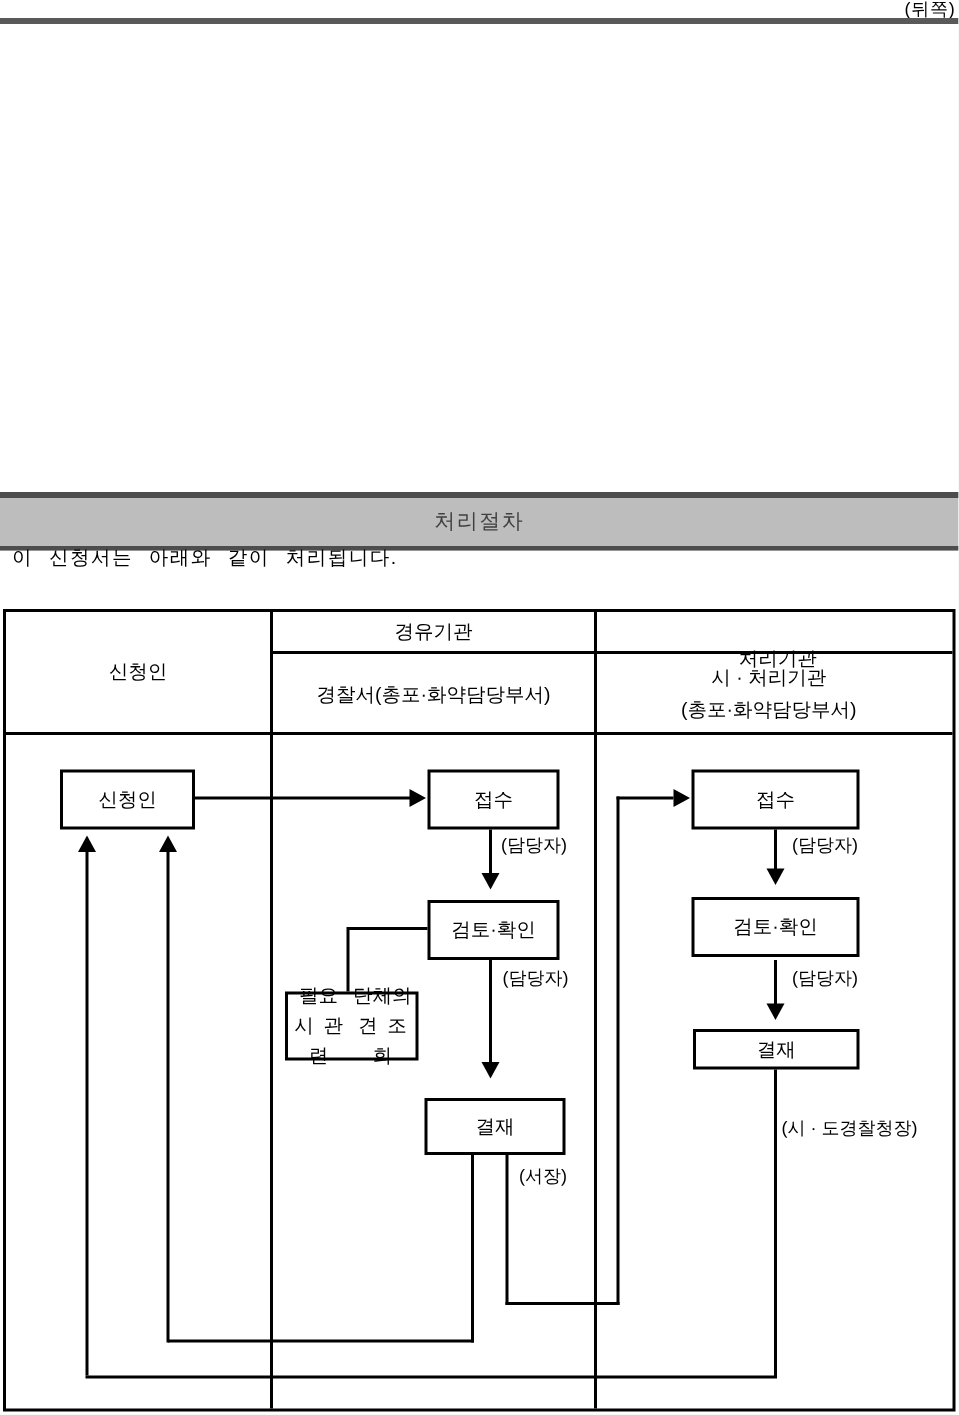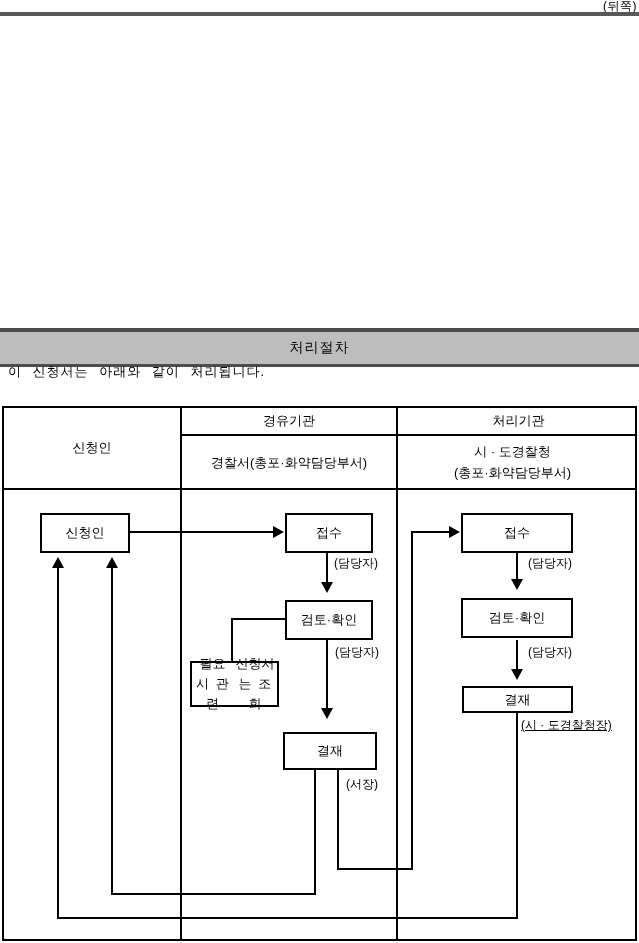--- a/index.html
+++ b/index.html
@@ -7,37 +7,37 @@
   .page { position:relative; width:639px; height:943px; background:#fff; overflow:hidden; }
 
   
   .corner-label { position:absolute; top:-2px; right:2px; font-size:12px; letter-spacing:0.5px; }
   .top-rule { position:absolute; left:0; top:12px; width:639px; height:4px; background:#595959; }
 
   
   .proc-bar { position:absolute; left:0; top:328px; width:639px; height:39px;
               background:#bdbdbd; border-top:4px solid #4d4d4d; border-bottom:3px solid #4d4d4d;
               display:flex; align-items:center; justify-content:center;
-              font-size:14px; letter-spacing:1px; color:#000000; }
+              font-size:14px; letter-spacing:1px; color:#404040; }
 
   .intro { position:absolute; left:8px; top:363px; font-size:13px; letter-spacing:1px; word-spacing:6px; }
 
   
   .tbl { position:absolute; left:2px; top:406px; width:635px; height:535px; border:2px solid #000; }
   .tbl .v1 { position:absolute; left:176px; top:0; width:2px; height:100%; background:#000; }
   .tbl .v2 { position:absolute; left:392px; top:0; width:2px; height:100%; background:#000; }
   .tbl .h-head { position:absolute; left:0; top:80px; width:100%; height:2px; background:#000; }
   .tbl .h-split { position:absolute; left:176px; top:26px; right:0; height:2px; background:#000; }
 
   .cell { position:absolute; display:flex; align-items:center; justify-content:center;
           text-align:left; font-size:13px; }
   .cell-applicant { left:0; top:0; width:176px; height:80px; }
   .cell-via-title { left:178px; top:0; width:214px; height:26px; }
   .cell-via-name  { left:178px; top:28px; width:214px; height:52px; flex-direction:row; line-height:21px; }
-  .cell-proc-title{ left:394px; top:0; width:229px; height:26px;padding-left:12px; }
+  .cell-proc-title{ left:394px; top:18px; width:229px; height:26px;padding-left:12px; }
   .cell-proc-name { left:394px; top:28px; width:229px; height:52px; flex-direction:column; line-height:21px; }
 
   
   .fbox { position:absolute; border:2px solid #000; background:#fff; display:flex;
           align-items:center; justify-content:center; text-align:center; font-size:13px; }
   .b-applicant { left:40px;  top:513px; width:90px;  height:40px; }
   .b-m-receipt { left:285px; top:513px; width:88px;  height:40px; }
   .b-m-review  { left:285px; top:600px; width:88px;  height:40px; }
   .b-consult   { left:190px; top:661px; width:89px;  height:46px; flex-direction:row;
                  font-size:13px; line-height:20px; word-spacing:3px; }
@@ -77,49 +77,49 @@
     <div class="h-split"></div>
 
     <div class="cell cell-applicant">신청인</div>
     <div class="cell cell-via-title">경유기관</div>
     <div class="cell cell-via-name">
       <span>경찰서</span>
       <span>(총포·화약담당부서)</span>
     </div>
     <div class="cell cell-proc-title">처리기관</div>
     <div class="cell cell-proc-name">
-      <span>시 · 도경찰청</span>
+      <span>시 · 처리기관</span>
       <span>(총포·화약담당부서)</span>
     </div>
   </div>
 
   <div class="fbox b-applicant">신청인</div>
 
   <div class="fbox b-m-receipt">접수</div>
   <div class="flabel" style="left:334px; top:555px;">(담당자)</div>
 
   <div class="fbox b-m-review">검토·확인</div>
   <div class="flabel" style="left:335px; top:644px;">(담당자)</div>
 
   <div class="fbox b-consult">
     <span>필요 시 관련</span>
-    <span>신청서는 조회</span>
+    <span>단체의견 조회</span>
   </div>
 
   <div class="fbox b-m-approve">결재</div>
   <div class="flabel" style="left:346px; top:776px;text-align:right;">(서장)</div>
 
   <div class="fbox b-r-receipt">접수</div>
   <div class="flabel" style="left:528px; top:555px;">(담당자)</div>
 
   <div class="fbox b-r-review">검토·확인</div>
   <div class="flabel" style="left:528px; top:644px;">(담당자)</div>
 
   <div class="fbox b-r-approve">결재</div>
-  <div class="flabel" style="left:521px; top:717px;text-decoration:underline;">(시 · 도경찰청장)</div>
+  <div class="flabel" style="left:521px; top:744px;">(시 · 도경찰청장)</div>
 
   <div class="hl" style="left:130px; top:531px; width:144px;"></div>
   <div class="arr arr-right" style="left:273px; top:526px;"></div>
 
   <div class="vl" style="left:326px; top:553px; height:30px;"></div>
   <div class="arr arr-down" style="left:321px; top:582px;"></div>
 
   <div class="vl" style="left:326px; top:640px; height:69px;"></div>
   <div class="arr arr-down" style="left:321px; top:708px;"></div>
 

